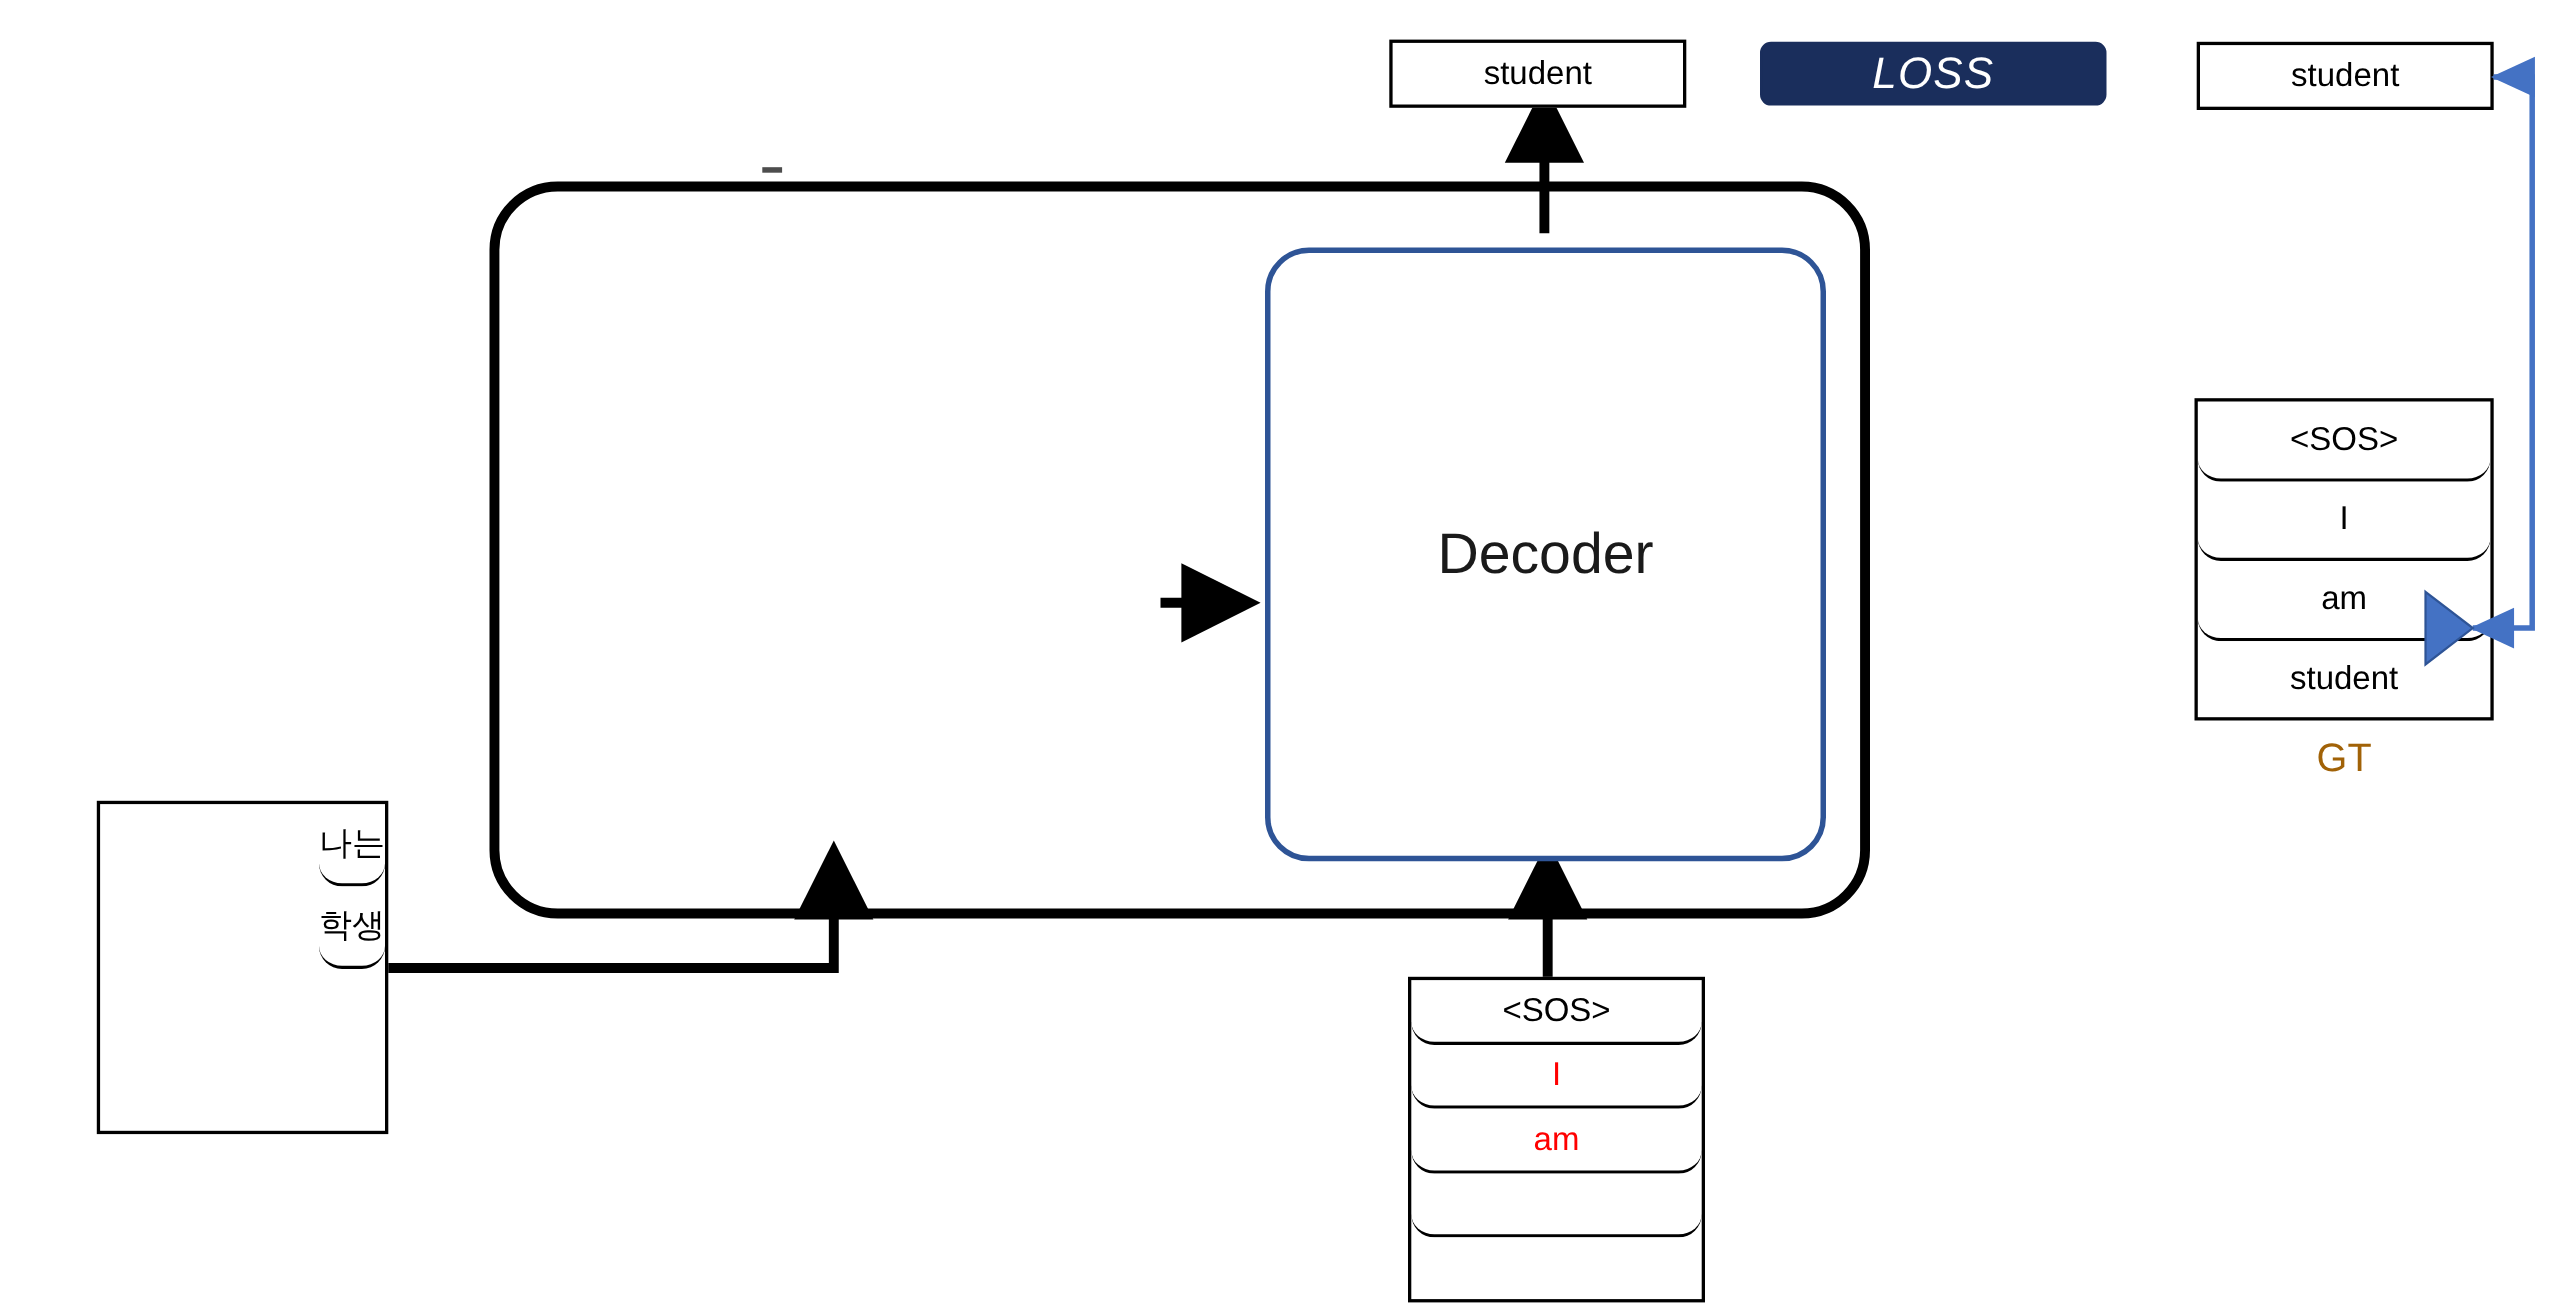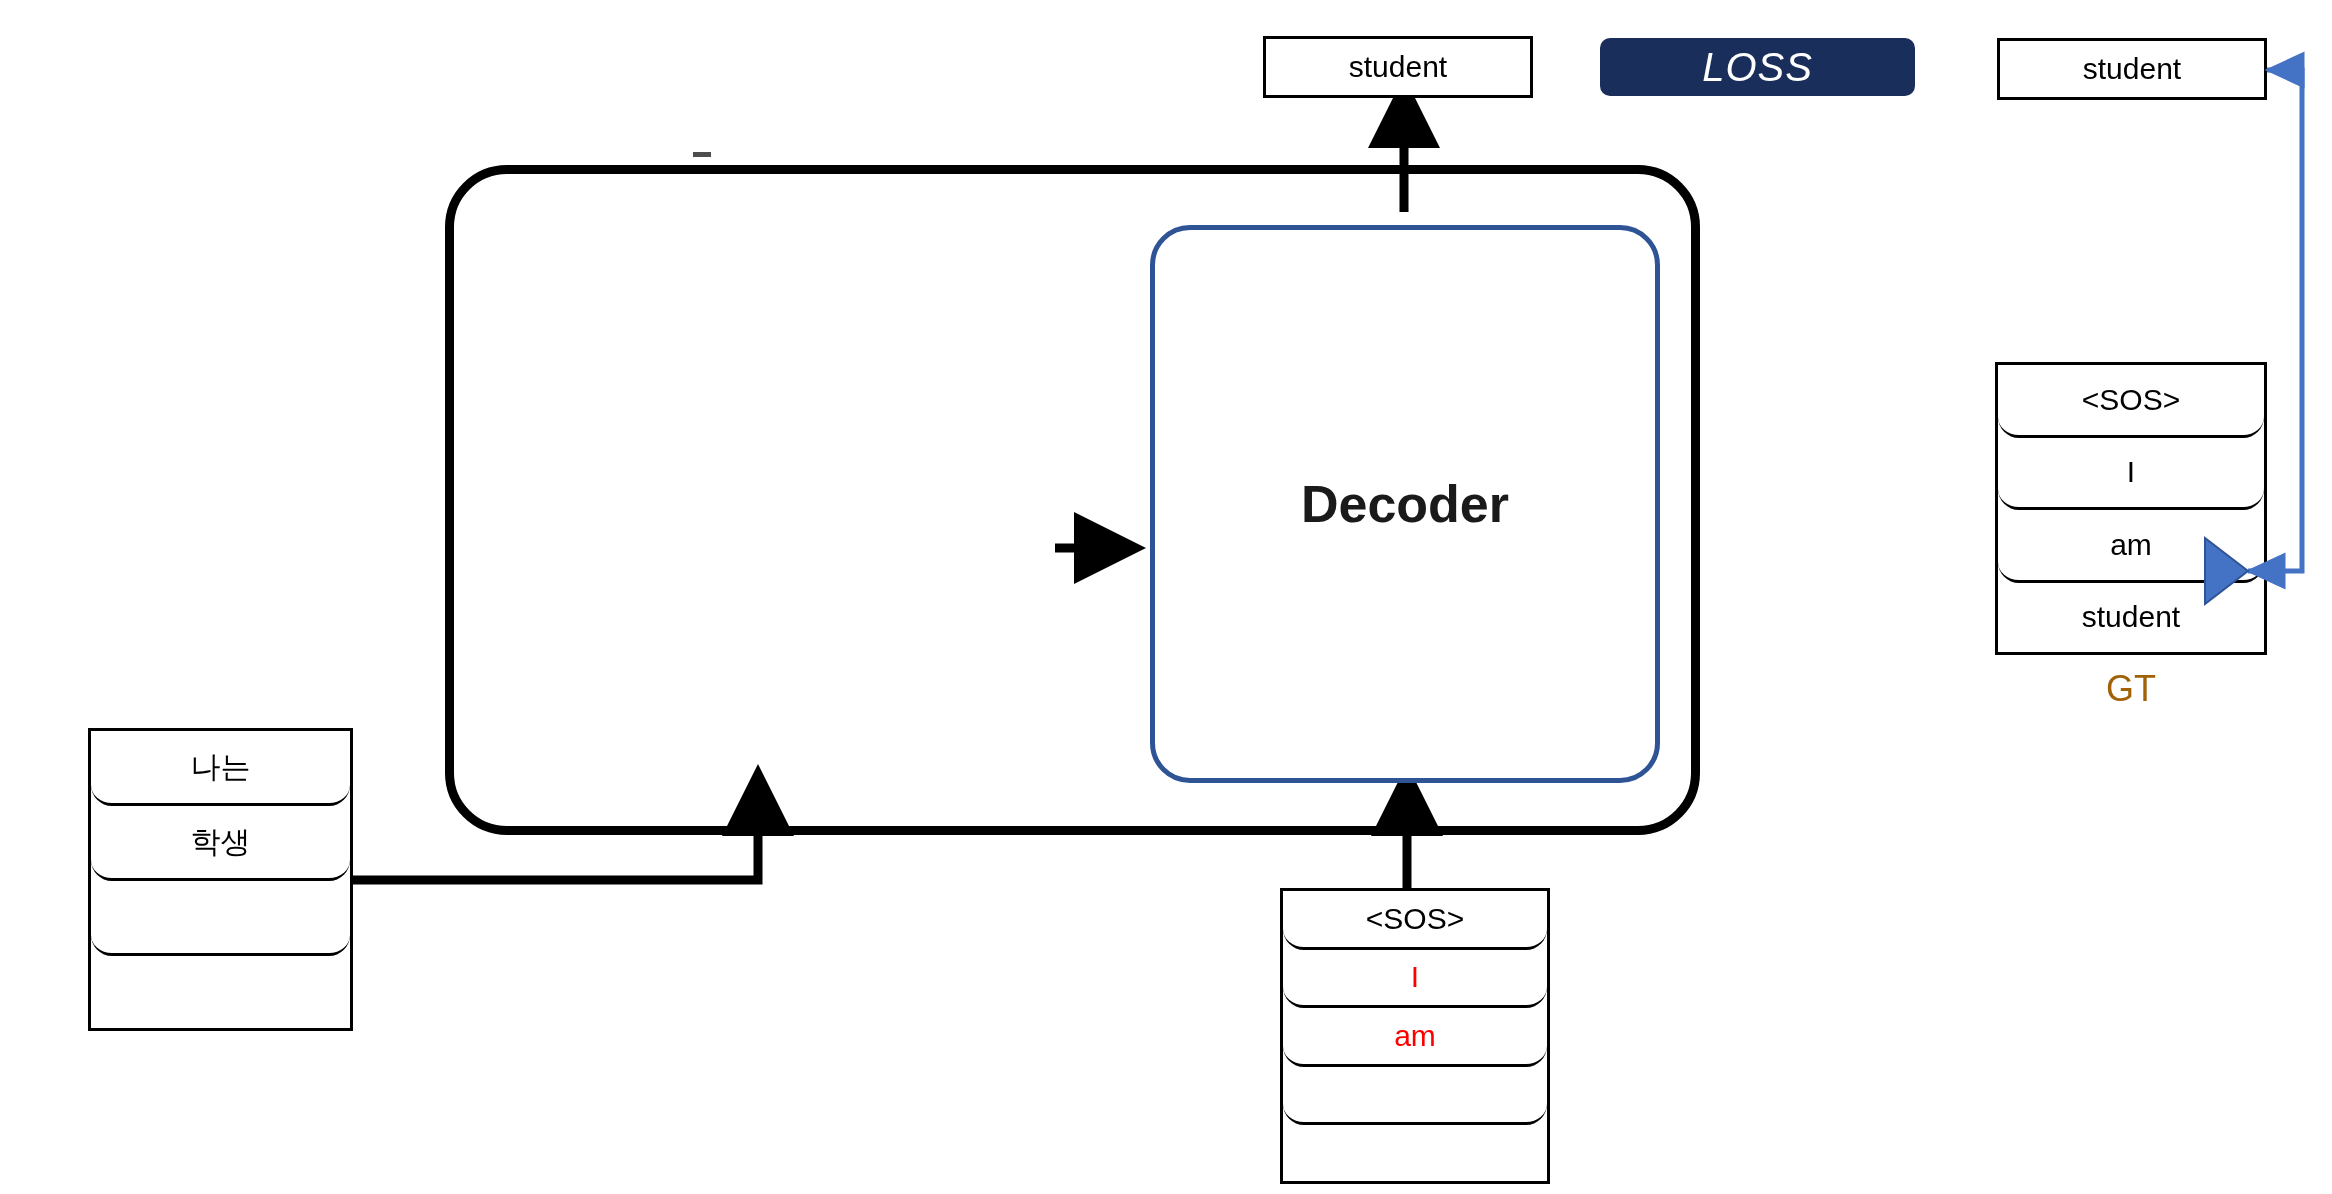--- a/index.html
+++ b/index.html
@@ -88,21 +88,20 @@
     position: absolute;
     box-sizing: border-box;
     border: 5px solid #2E5496;
     border-radius: 40px;
     background: #ffffff;
     display: flex;
     align-items: center;
     justify-content: center;
     font-size: 52px;
     color: #1a1a1a;
-    font-weight: bold;
   }
 
   
   .caption {
     position: absolute;
     font-size: 36px;
     color: #a16207;
     text-align: center;
     white-space: nowrap;
   }
@@ -194,21 +193,21 @@
   </div>
 
   <div class="loss-badge" style="left:1600px; top:38px; width:315px; height:58px;font-style:italic;">
     <span>LOSS</span>
   </div>
 
   <div class="plainbox" style="left:1997px; top:38px; width:270px; height:62px;">
     <span>student</span>
   </div>
 
-  <div class="token-table" style="left:88px; top:728px; width:265px; height:303px;" id="source-table">
+  <div class="token-table" style="left:88px; top:728px; width:265px; height:303px;align-items:flex-end;" id="source-table">
       <div class="token-row">나는</div>
       <div class="token-row">학생</div>
       <div class="token-row"></div>
       <div class="token-row"></div>
     </div>
 
   <div class="token-table" style="left:1280px; top:888px; width:270px; height:296px;" id="decoder-input-table">
       <div class="token-row">&lt;SOS&gt;</div>
       <div class="token-row red">I</div>
       <div class="token-row red">am</div>

